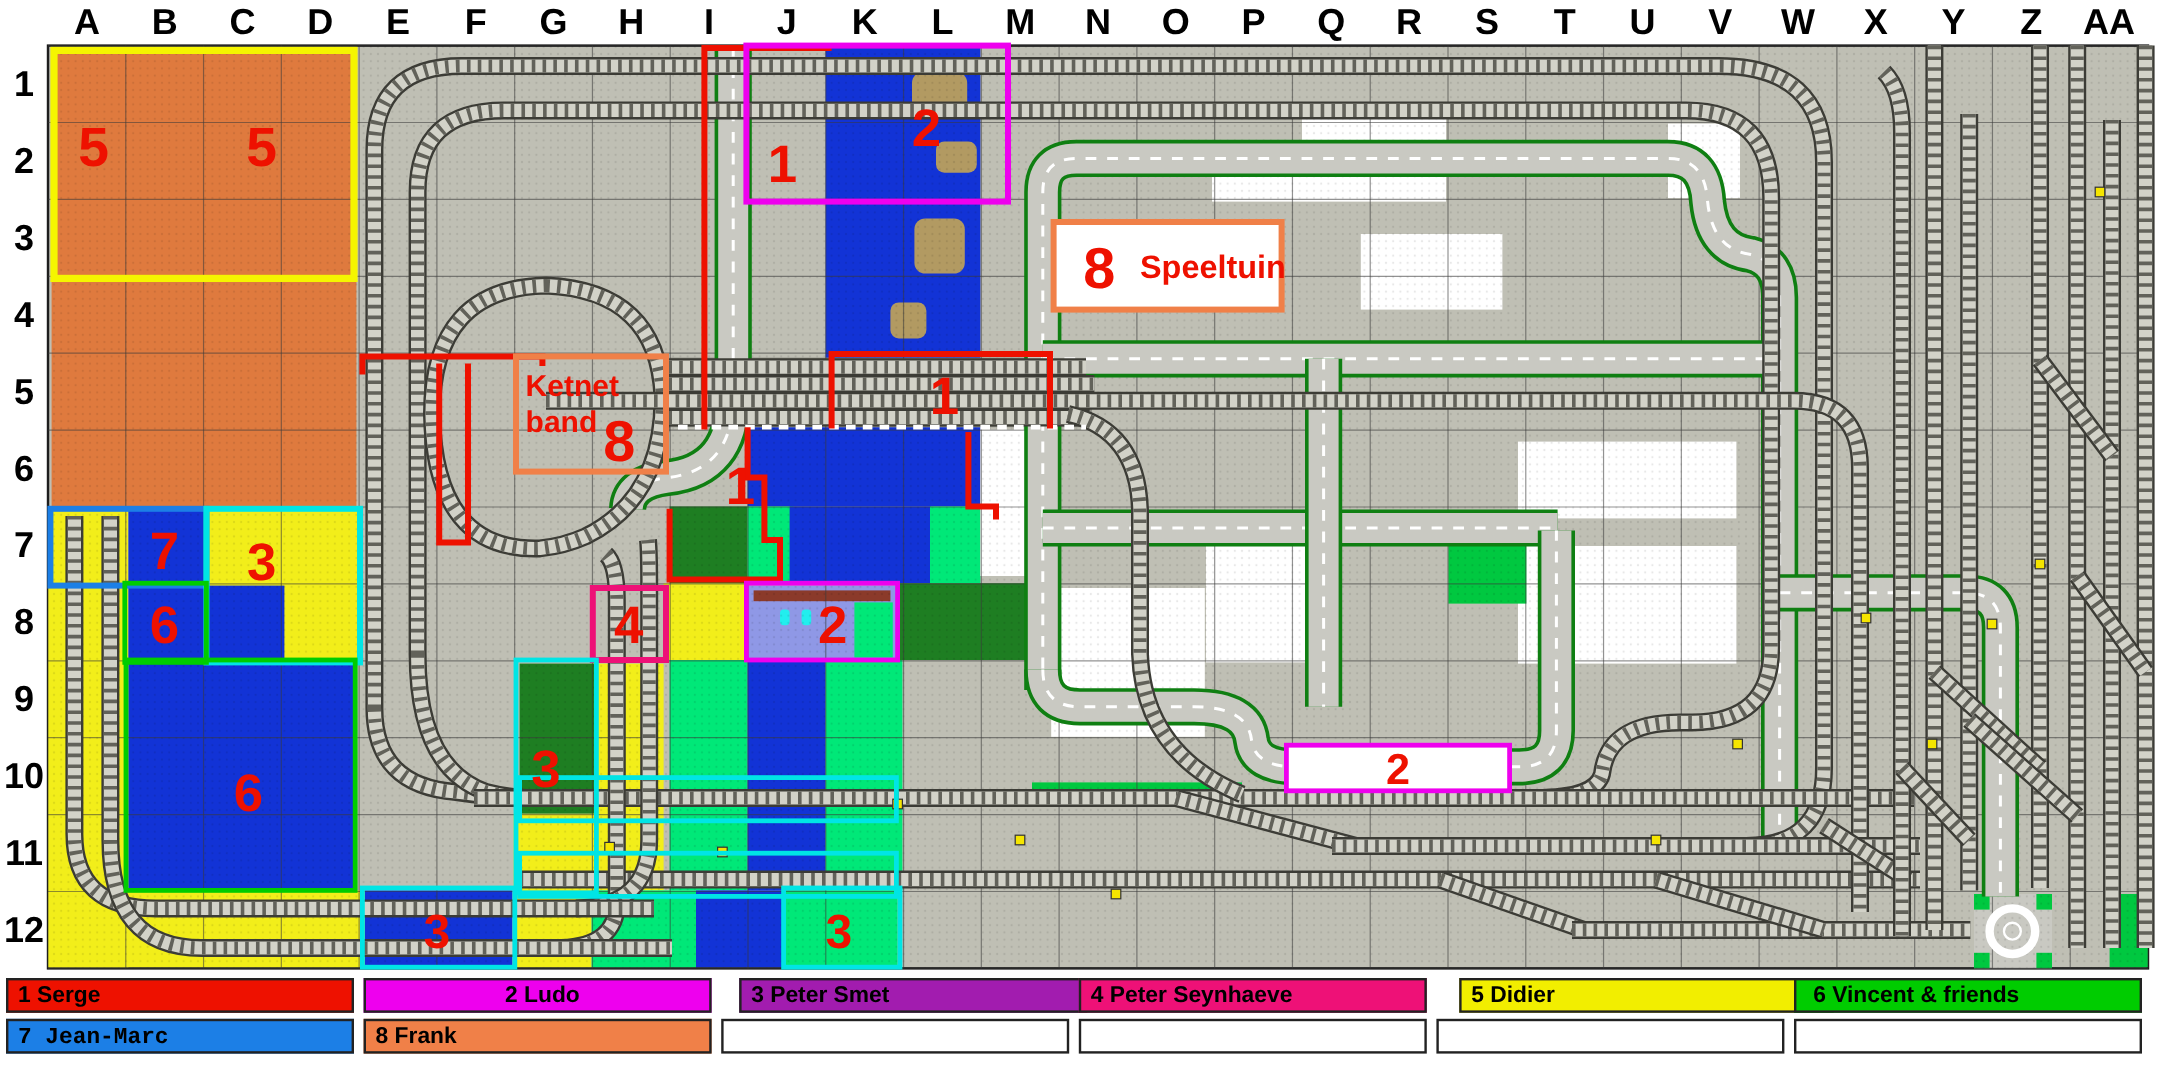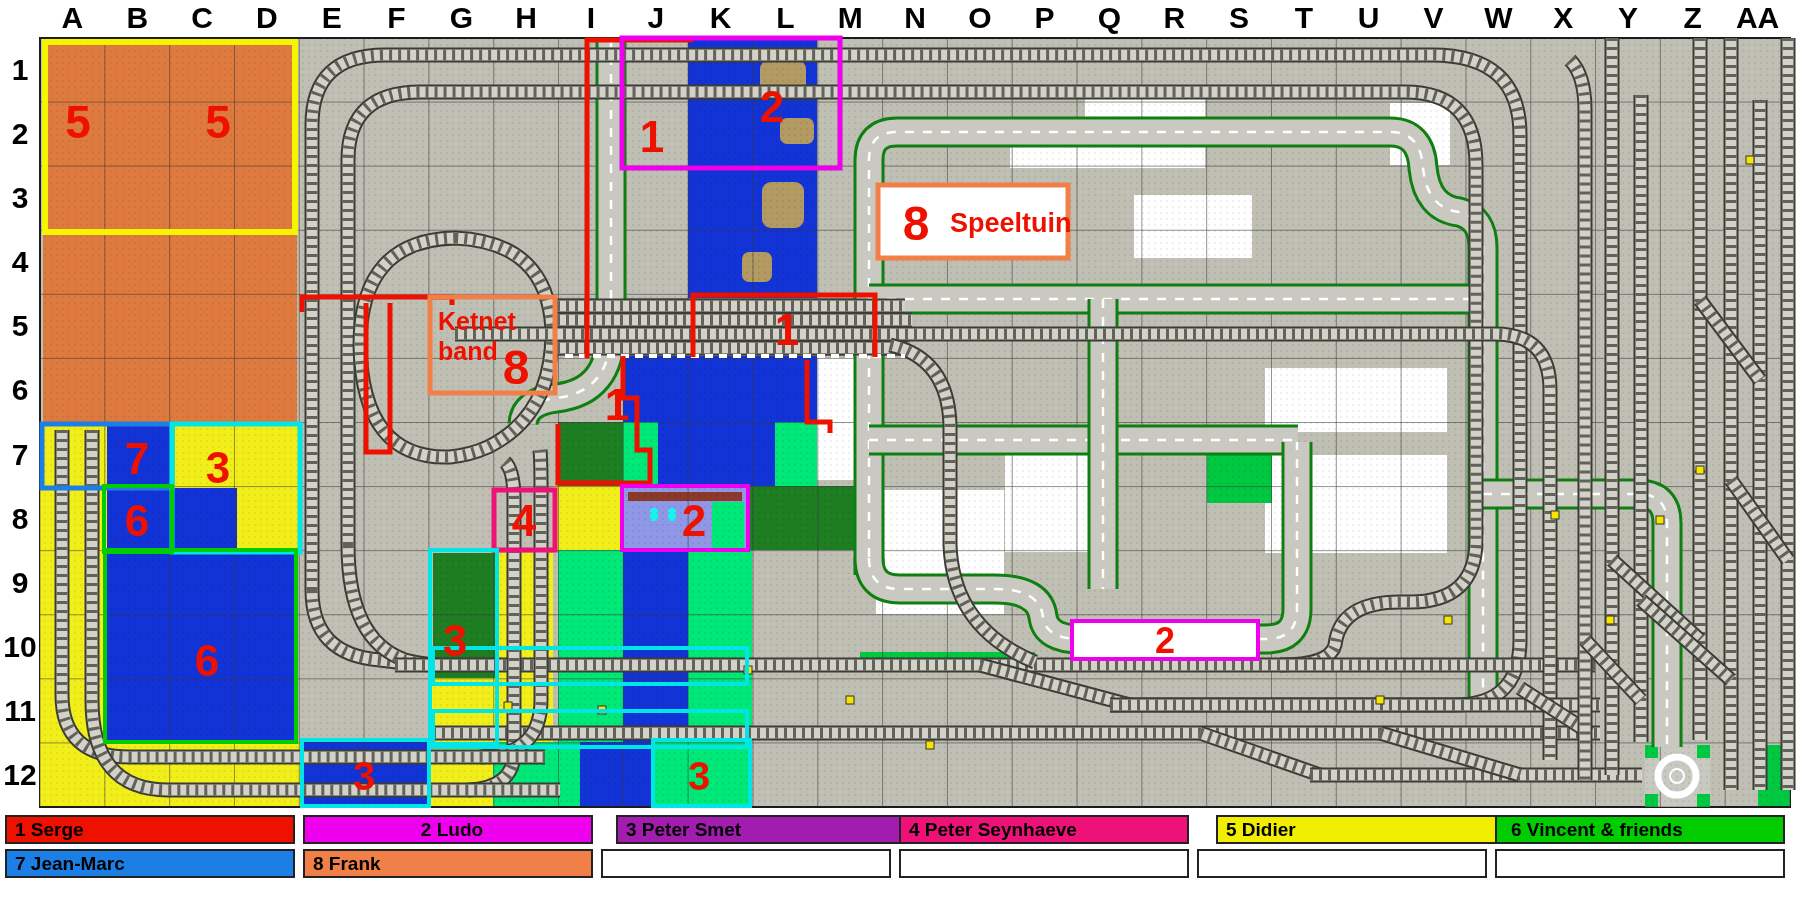--- a/index.html
+++ b/index.html
@@ -341,20 +341,20 @@
 
   <div class="legend-row" id="legend-row-0" style="top: 815px;">
     <div class="legend-cell" style="left: 5px; width: 290px; background: rgb(238, 17, 0);">1 Serge</div>
     <div class="legend-cell" style="left: 303px; width: 290px; background: rgb(238, 0, 238); text-align: center;">2 Ludo</div>
     <div class="legend-cell" style="left: 616px; width: 290px; background: #a21caf;">3 Peter Smet</div>
     <div class="legend-cell" style="left: 899px; width: 290px; background: rgb(238, 17, 119);">4 Peter Seynhaeve</div>
     <div class="legend-cell" style="left: 1197px; width: 312px; background: rgb(242, 238, 0); margin-left: 19px;">5 Didier</div>
     <div class="legend-cell" style="left: 1495px; width: 290px; background: rgb(0, 204, 0); padding-left: 14px;">6 Vincent &amp; friends</div>
   </div>
   <div class="legend-row" id="legend-row-1" style="top: 849px;">
-    <div class="legend-cell" style="left: 5px; width: 290px; background: rgb(28, 127, 230);">7 Jean-Marc</div>
+    <div class="legend-cell" style="left: 5px; width: 290px; background: rgb(28, 127, 230); font-family: Liberation Mono, monospace;">7 Jean-Marc</div>
     <div class="legend-cell" style="left: 303px; width: 290px; background: rgb(240, 128, 72);">8 Frank</div>
     <div class="legend-cell" style="left: 601px; width: 290px; background: rgb(255, 255, 255);"></div>
     <div class="legend-cell" style="left: 899px; width: 290px; background: rgb(255, 255, 255);"></div>
     <div class="legend-cell" style="left: 1197px; width: 290px; background: rgb(255, 255, 255);"></div>
     <div class="legend-cell" style="left: 1495px; width: 290px; background: rgb(255, 255, 255);"></div>
   </div>
 </div>
 
 </body></html>

